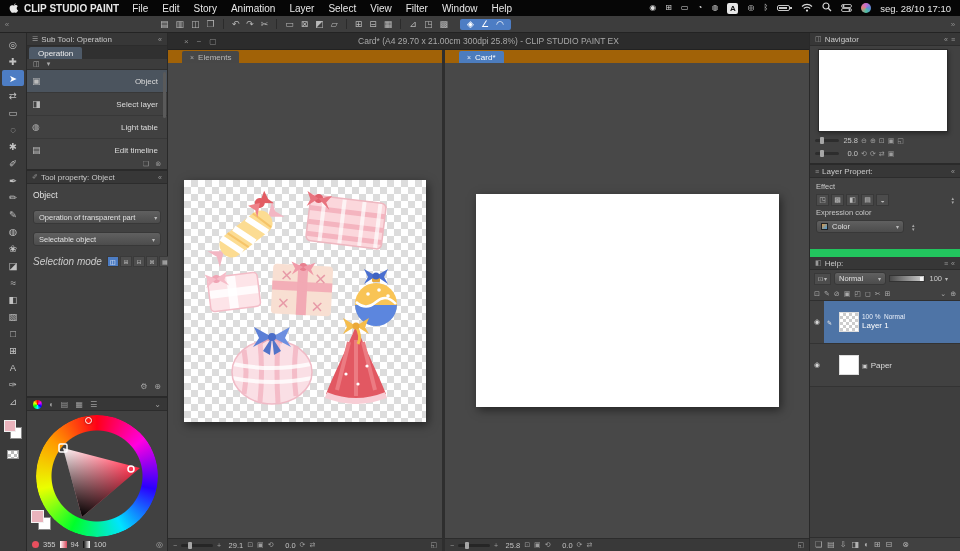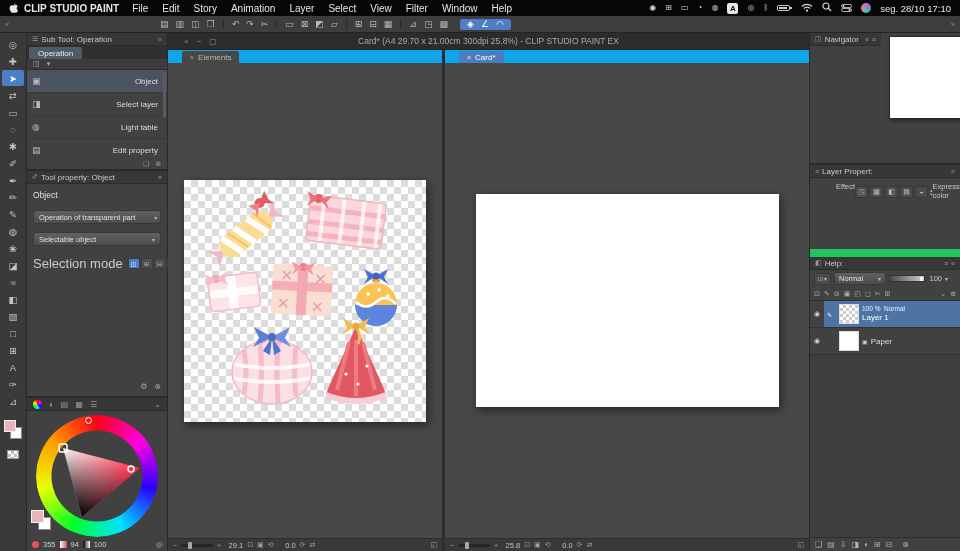--- a/index.html
+++ b/index.html
@@ -53,21 +53,21 @@
 .st-ic{font-size:9px;color:#bbb;width:15px;}
 .st-label{margin-left:auto;font-size:8px;color:#ddd;}
 .st-scroll{position:absolute;right:1px;top:2px;width:3px;height:46px;background:#5a5a5a;border-radius:2px;}
 .st-foot{height:11px;display:flex;align-items:center;justify-content:flex-end;gap:6px;padding:0 6px;font-size:7px;color:#999;flex:none;}
 #toolprop{height:227px;display:flex;flex-direction:column;border-bottom:2px solid #2a2a2a;flex:none;}
 .tp-body{flex:1;display:flex;flex-direction:column;padding:6px 6px 5px;}
 .tp-name{font-size:8.5px;color:#e2e2e2;margin-bottom:10px;}
 .dd{height:14px;background:linear-gradient(#606060,#4c4c4c);border:1px solid #383838;border-radius:3px;display:flex;align-items:center;justify-content:space-between;padding:0 5px;font-size:7.5px;color:#e0e0e0;margin-bottom:8px;gap:19px;white-space:nowrap;overflow:hidden;}
 .dd-ar{font-size:6px;color:#bbb;}
 .tp-row{display:flex;align-items:center;gap:5px;margin-top:2px;}
-.tp-label{font-size:13px;color:#ccc;white-space:nowrap;}
+.tp-label{font-size:10px;color:#ccc;white-space:nowrap;font-style:italic;}
 .seg{display:flex;gap:1px;margin-left:auto;}
 .sbtn{width:12px;height:11px;background:#4e4e4e;border:1px solid #3a3a3a;display:flex;align-items:center;justify-content:center;font-size:6px;color:#bbb;}
 .sbtn.act{background:#4d7dc4;color:#fff;}
 .tp-foot{margin-top:auto;display:flex;justify-content:flex-end;gap:7px;font-size:8px;color:#a5a5a5;}
 #colorpanel{flex:1;display:flex;flex-direction:column;min-height:0;}
 .cp-tabs{height:13px;background:#373737;border-bottom:1px solid #2c2c2c;display:flex;align-items:center;gap:7px;padding:0 6px;flex:none;}
 .mini-wheel{width:9px;height:9px;border-radius:50%;background:conic-gradient(#f00,#f0f,#00f,#0ff,#0f0,#ff0,#f00);}
 .cp-tab-ic{font-size:8px;color:#9f9f9f;}
 .cp-body{flex:1;position:relative;min-height:0;}
 .wheel{position:absolute;left:9px;top:4px;width:122px;height:122px;}
@@ -84,66 +84,66 @@
 .cp-vsp{flex:1;}
 .cp-pick{font-size:8px;color:#aaa;}
 
 #canvasarea{flex:1;display:flex;flex-direction:column;background:#454545;border-right:1px solid #292929;min-width:0;}
 #doctitle{height:17px;background:#2c2c2c;border-bottom:1px solid #222;position:relative;display:flex;align-items:center;justify-content:center;font-size:8.5px;color:#a9a9a9;flex:none;white-space:nowrap;}
 .win-ctl{position:absolute;left:16px;display:flex;gap:8px;font-size:8px;color:#8b8b8b;}
 #panes{flex:1;display:flex;min-height:0;}
 .pane{display:flex;flex-direction:column;min-width:0;}
 .pane.l{width:277px;border-right:3px solid #2e2e2e;flex:none;}
 .pane.r{flex:1;}
-.tabstrip{height:13px;background:#0ea5e9;display:flex;align-items:flex-end;padding-left:14px;flex:none;}
+.tabstrip{height:13px;background:#a16207;display:flex;align-items:flex-end;padding-left:14px;flex:none;}
 .dtab{height:12px;display:flex;align-items:center;gap:4px;padding:0 8px;font-size:8px;background:#474747;color:#b9b9b9;border-radius:2px 2px 0 0;white-space:nowrap;}
 .dtab.act{background:#4c7cbd;color:#fff;}
 .tab-x{font-size:7px;opacity:.85;}
 .viewport{flex:1;display:flex;align-items:center;justify-content:center;min-height:0;background:#484848;}
 .canvas{box-shadow:2px 3px 9px rgba(0,0,0,.5);}
 #cv-elements{width:242px;height:242px;position:relative;}
 #cv-card{width:303px;height:213px;background:#fff;}
 .checker-lg{background-color:#fff;background-image:linear-gradient(45deg,#dcdcdc 25%,transparent 25%,transparent 75%,#dcdcdc 75%),linear-gradient(45deg,#dcdcdc 25%,transparent 25%,transparent 75%,#dcdcdc 75%);background-size:14px 14px;background-position:0 0,7px 7px;}
 .gifts{position:absolute;inset:0;}
 .statusbar{height:13px;background:#393939;border-top:1px solid #2c2c2c;display:flex;align-items:center;gap:4px;padding:0 5px;font-size:7.5px;color:#c3c3c3;flex:none;}
 .sb-ic{font-size:7px;color:#9d9d9d;}
 .sb-val{min-width:18px;text-align:right;}
 .sb-slider{width:32px;height:3px;background:#262626;border-radius:2px;position:relative;}
 .sb-slider i{position:absolute;left:7px;top:-2px;width:4px;height:7px;background:#a6a6a6;border-radius:1px;}
 .sb-sp{flex:1;}
 
 #rightstack{width:150px;background:#414141;display:flex;flex-direction:column;flex:none;}
-#navigator{height:132px;display:flex;flex-direction:row;border-bottom:2px solid #2a2a2a;flex:none;}
+#navigator{height:132px;display:flex;flex-direction:column;border-bottom:2px solid #2a2a2a;flex:none;}
 .nav-thumb{margin:3px 8px 2px;width:130px;height:83px;background:#fff;border:1px solid #2a2a2a;box-shadow:1px 2px 4px rgba(0,0,0,.35);flex:none;}
 .nav-row{height:13px;display:flex;align-items:center;gap:3px;padding:0 5px;font-size:7.5px;color:#c6c6c6;}
 .nav-slider{width:24px;height:3px;background:#2d2d2d;border-radius:2px;position:relative;}
 .nav-slider i{position:absolute;left:5px;top:-2px;width:4px;height:7px;background:#a6a6a6;border-radius:1px;}
 .nav-ic{font-size:7px;color:#9d9d9d;}
 .nav-val{min-width:16px;text-align:right;}
 #layerprop{height:92px;display:flex;flex-direction:column;border-bottom:8px solid #22c55e;flex:none;}
-.lp-body{padding:2px 6px;display:flex;flex-direction:row;margin-left:20px;}
+.lp-body{padding:2px 6px;display:flex;flex-direction:column;}
 .lp-label{font-size:7.5px;color:#c9c9c9;margin:2px 0 3px;}
 .fx-row{display:flex;gap:2px;align-items:center;}
 .fxbtn{width:13px;height:12px;background:#4c4c4c;border:1px solid #393939;display:flex;align-items:center;justify-content:center;font-size:7px;color:#bbb;}
 .stepper{margin-left:auto;display:flex;flex-direction:column;font-size:5px;color:#aaa;line-height:4px;align-items:center;}
 .lp-dd{width:88px;height:13px;background:linear-gradient(#606060,#4c4c4c);border:1px solid #383838;border-radius:3px;display:flex;align-items:center;gap:4px;padding:0 4px;font-size:7.5px;color:#e0e0e0;}
 .lp-chip{width:7px;height:7px;background:linear-gradient(135deg,#d94,#49d);border:1px solid #222;}
 .lp-dd .dd-ar{margin-left:auto;}
 .lp-dd-row{display:flex;align-items:center;}
 #layerspanel{flex:1;display:flex;flex-direction:column;min-height:0;}
 .ly-blend{display:flex;align-items:center;gap:3px;padding:2px 4px;height:17px;flex:none;}
 .mini-combo{width:17px;height:12px;background:#4c4c4c;border:1px solid #393939;display:flex;align-items:center;justify-content:center;gap:1px;font-size:6px;color:#bbb;}
 .ly-dd{width:52px;height:13px;background:linear-gradient(#606060,#4c4c4c);border:1px solid #383838;border-radius:3px;display:flex;align-items:center;justify-content:space-between;padding:0 4px;font-size:7.5px;color:#e0e0e0;}
 .op-slider{width:36px;height:7px;border:1px solid #333;background:linear-gradient(90deg,#4a4a4a,#d0d0d0);position:relative;}
 .op-slider i{position:absolute;right:1px;top:1px;width:3px;height:4px;background:#f2f2f2;}
 .ly-op{font-size:7.5px;min-width:14px;text-align:right;}
 .ly-locks{display:flex;align-items:center;gap:4px;padding:0 4px;height:13px;font-size:7px;color:#ababab;flex:none;}
 .ly-lsp{flex:1;}
 .ly-list{border-top:1px solid #2f2f2f;flex:none;}
-.ly-row{height:27px;display:flex;align-items:center;border-bottom:1px solid #333;background:#414141;}
+.ly-row{height:43px;display:flex;align-items:center;border-bottom:1px solid #333;background:#414141;}
 .ly-eye{width:14px;text-align:center;font-size:7px;color:#d5d5d5;flex:none;}
 .ly-main{flex:1;height:100%;display:flex;align-items:center;gap:3px;padding:0 3px;min-width:0;}
 .ly-row.sel .ly-main{background:#4e74a6;}
 .ly-edit{width:9px;font-size:6px;color:#e8e8e8;flex:none;}
 .ly-thumb{width:20px;height:20px;border:1px solid #ddd;background:#fff;flex:none;}
 .checker-sm{background-color:#fff;background-image:linear-gradient(45deg,#ccc 25%,transparent 25%,transparent 75%,#ccc 75%),linear-gradient(45deg,#ccc 25%,transparent 25%,transparent 75%,#ccc 75%);background-size:6px 6px;background-position:0 0,3px 3px;}
 .ly-texts{display:flex;flex-direction:column;justify-content:center;line-height:1.25;min-width:0;}
 .ly-info{font-size:6.5px;color:#eaf0fa;white-space:pre;}
 .ly-name{font-size:8px;color:#fff;}
 .ly-row:not(.sel) .ly-name{color:#ddd;}
@@ -348,21 +348,21 @@
         <div class="st-row">
           <span class="st-ic">◨</span>
           <span class="st-label">Select layer</span>
         </div>
         <div class="st-row">
           <span class="st-ic">◍</span>
           <span class="st-label">Light table</span>
         </div>
         <div class="st-row">
           <span class="st-ic">▤</span>
-          <span class="st-label">Edit property</span>
+          <span class="st-label">Edit timeline</span>
         </div>
         <div class="st-scroll"></div>
       </div>
       <div class="st-foot">
         <span>❏</span>
         <span>⊗</span>
       </div>
     </div>
 
     <div id="toolprop">

